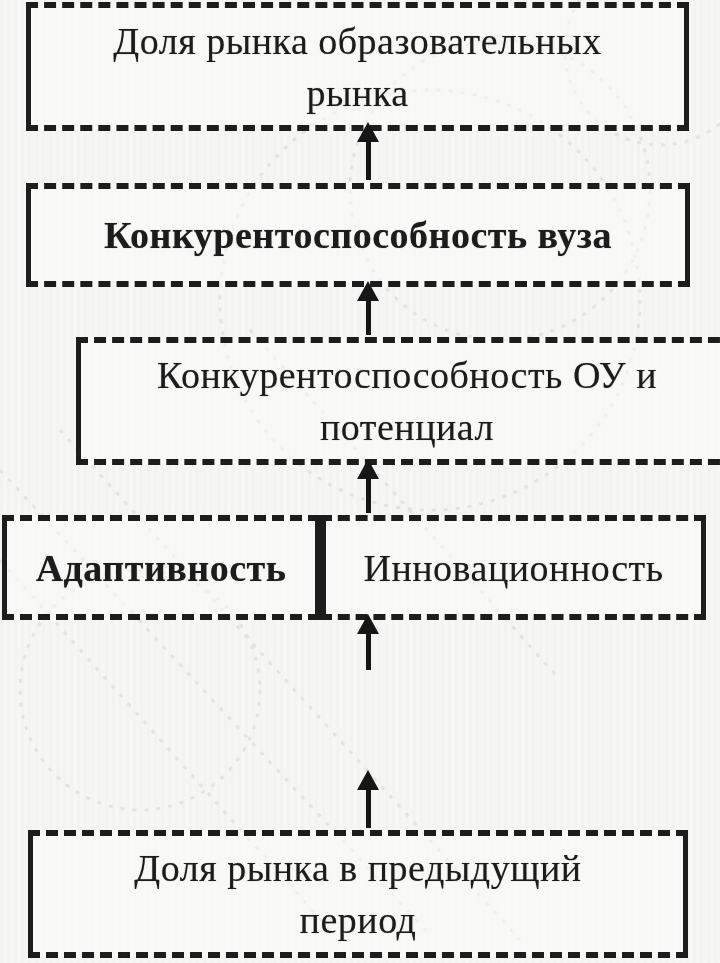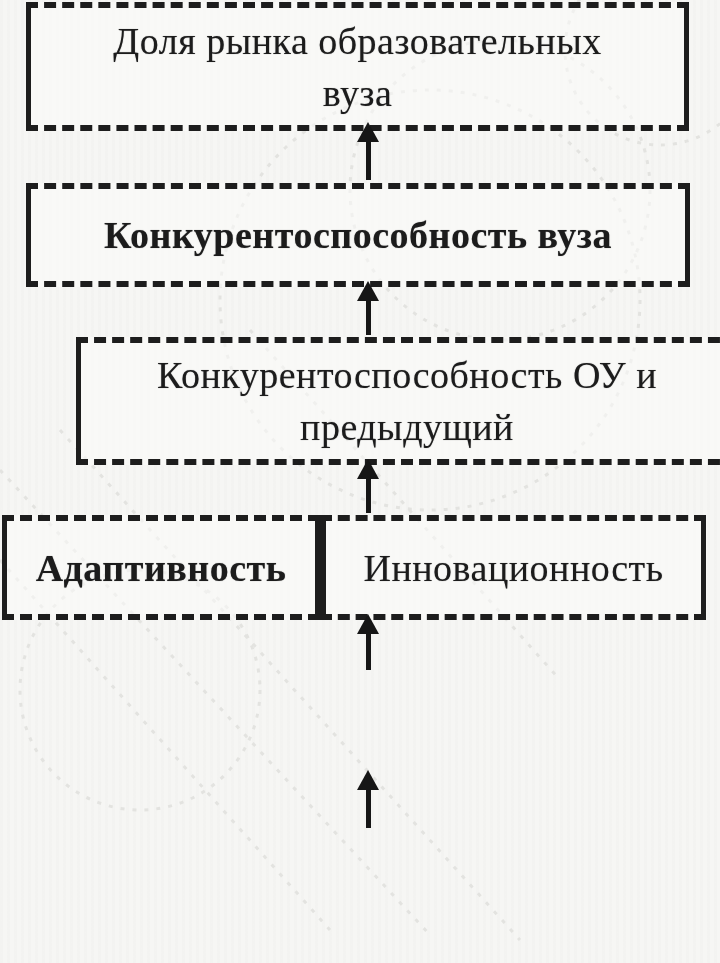--- a/index.html
+++ b/index.html
@@ -92,40 +92,40 @@
       <circle cx="140" cy="690" r="120"></circle>
       <path d="M 0 470 L 430 935"></path>
       <path d="M 0 560 L 330 930"></path>
       <path d="M 60 430 L 520 940"></path>
       <path d="M 250 330 L 560 680"></path>
     </g>
   </svg>
 
   <div class="box b1">
     <span class="line">Доля рынка образовательных</span>
-    <span class="line">вуза</span>
+    <span class="line">рынка</span>
   </div>
 
   <div class="arrow a1">
     <span class="head"></span>
     <span class="shaft"></span>
   </div>
 
   <div class="box b2">
     <span class="line">Конкурентоспособность вуза</span>
   </div>
 
   <div class="arrow a2">
     <span class="head"></span>
     <span class="shaft"></span>
   </div>
 
   <div class="box b3">
     <span class="line">Конкурентоспособность ОУ и</span>
-    <span class="line">предыдущий</span>
+    <span class="line">потенциал</span>
   </div>
 
   <div class="arrow a3">
     <span class="head"></span>
     <span class="shaft"></span>
   </div>
 
   <div class="box b4a">
     <span class="line">Адаптивность</span>
   </div>
@@ -137,14 +137,18 @@
     <span class="head"></span>
     <span class="shaft"></span>
   </div>
 
 
   <div class="arrow a5">
     <span class="head"></span>
     <span class="shaft"></span>
   </div>
 
+  <div class="box b6">
+    <span class="line">Доля рынка в предыдущий</span>
+    <span class="line">период</span>
+  </div>
 
 </div>
 
 </body></html>

